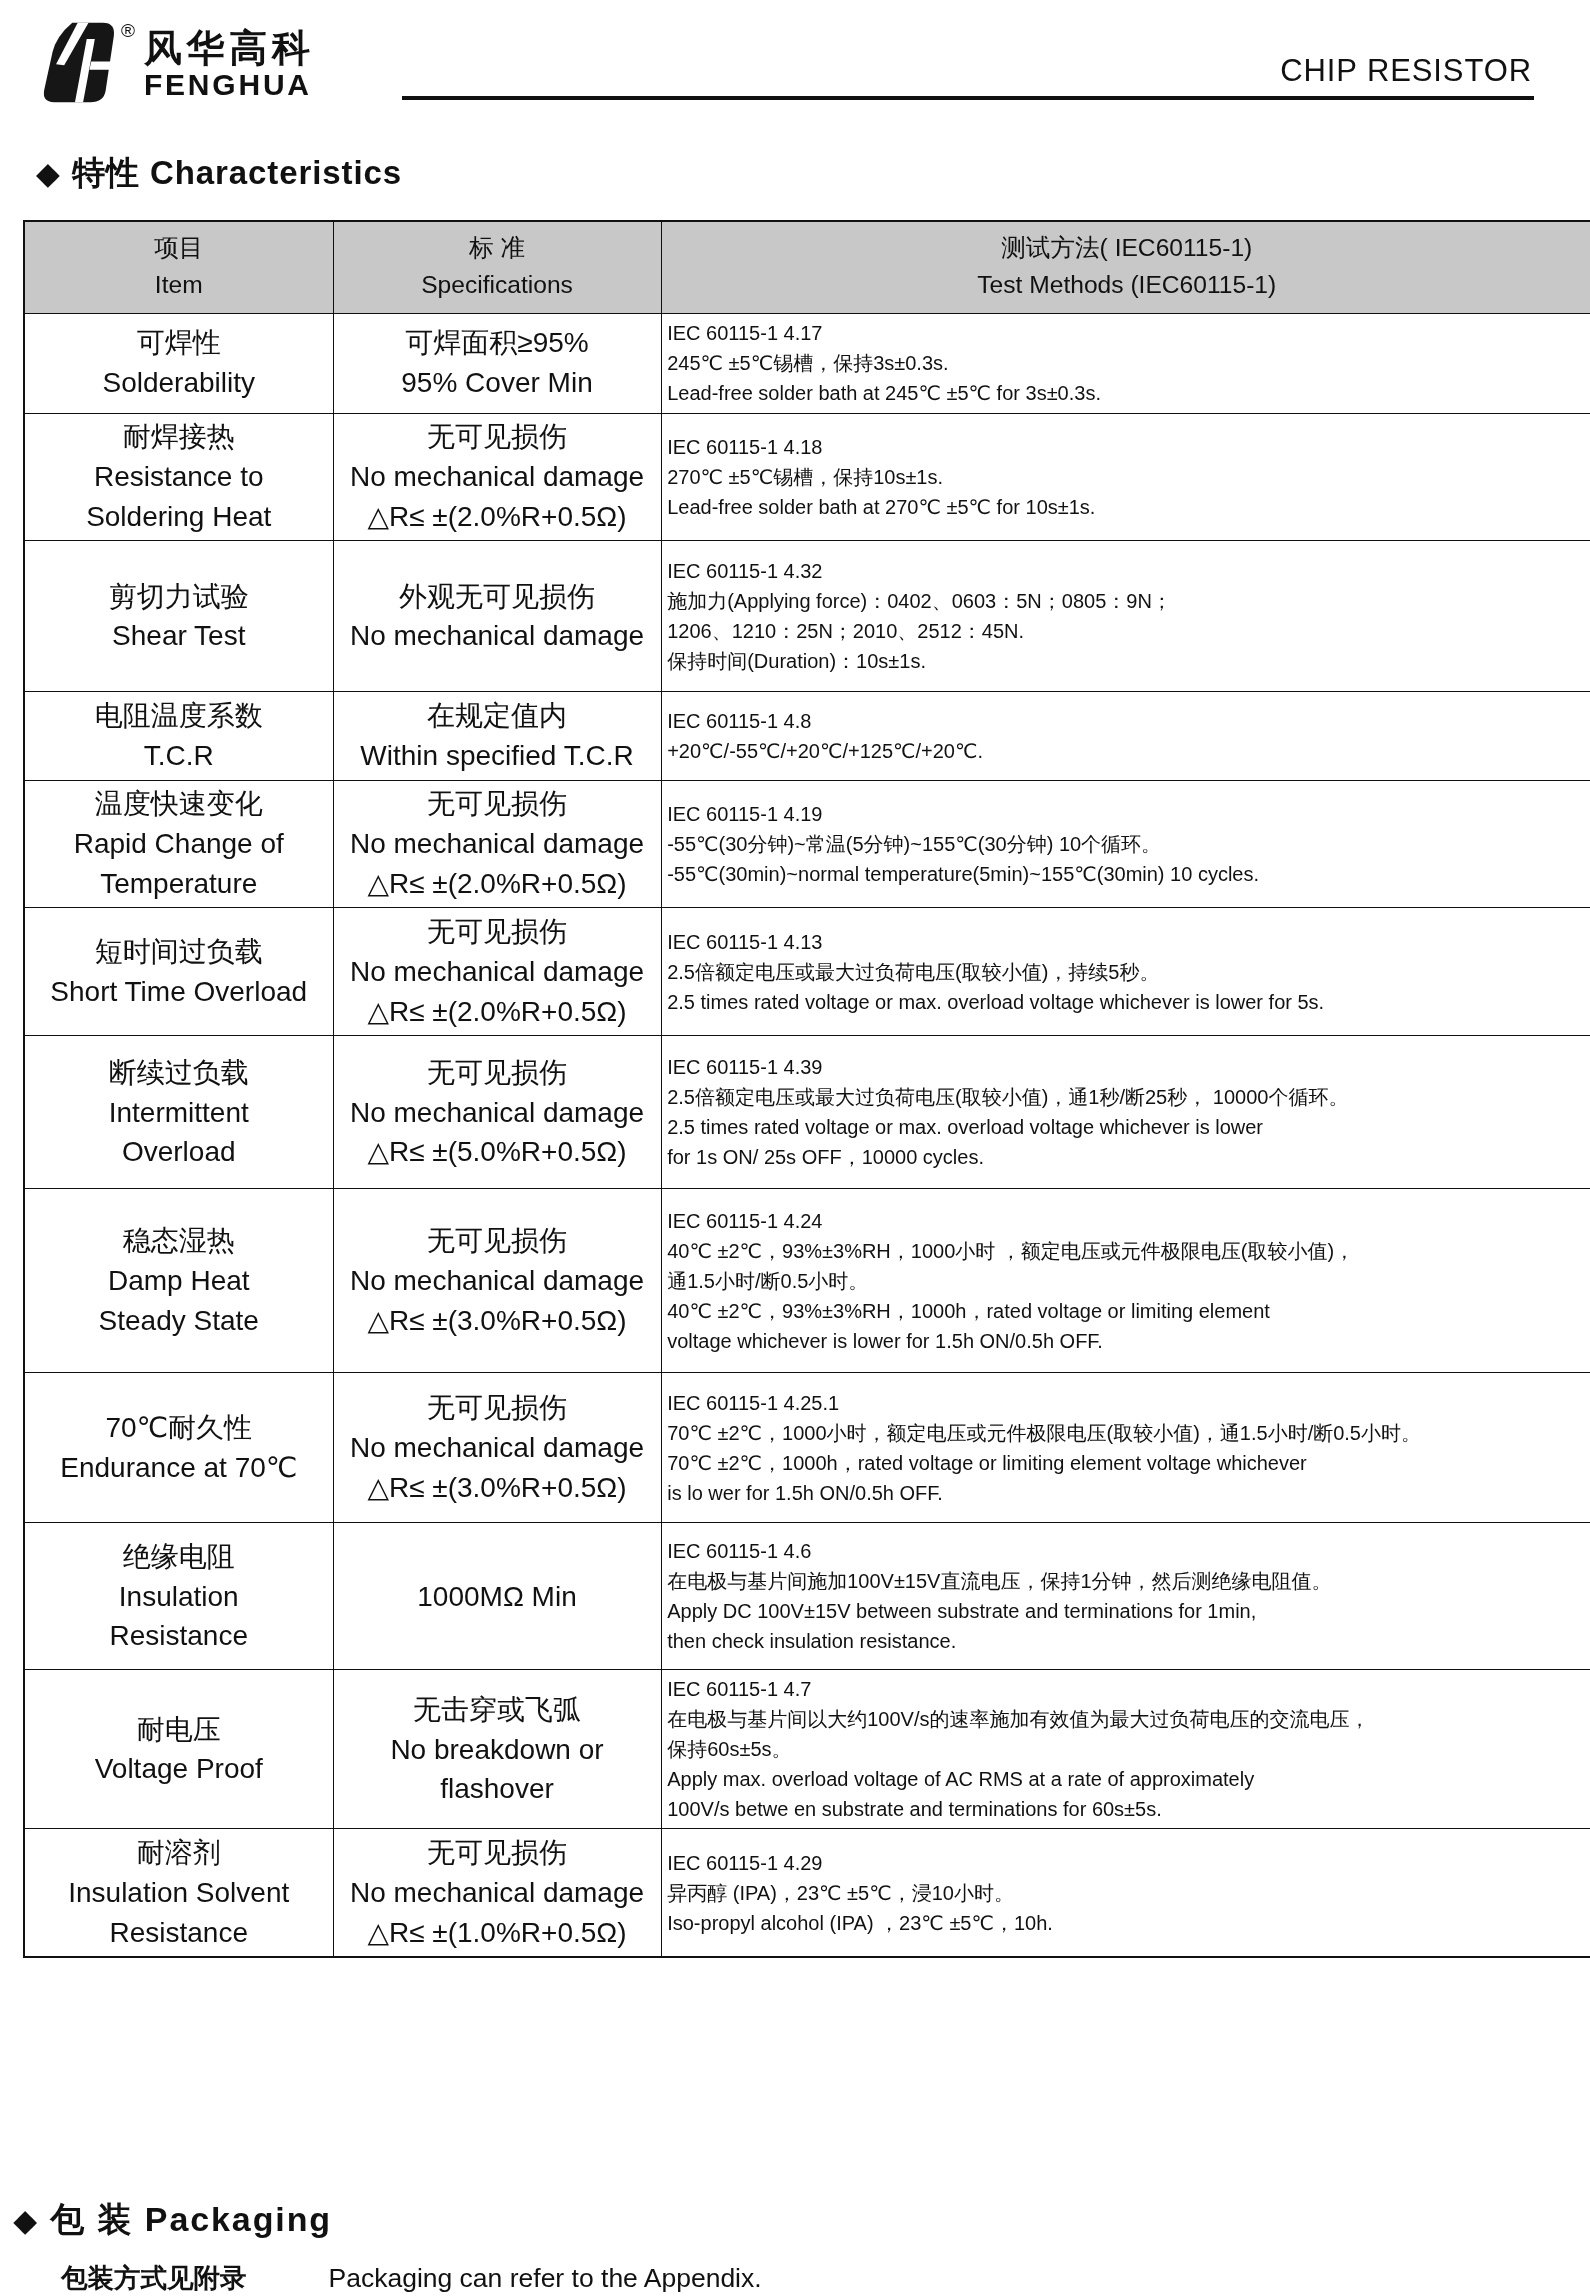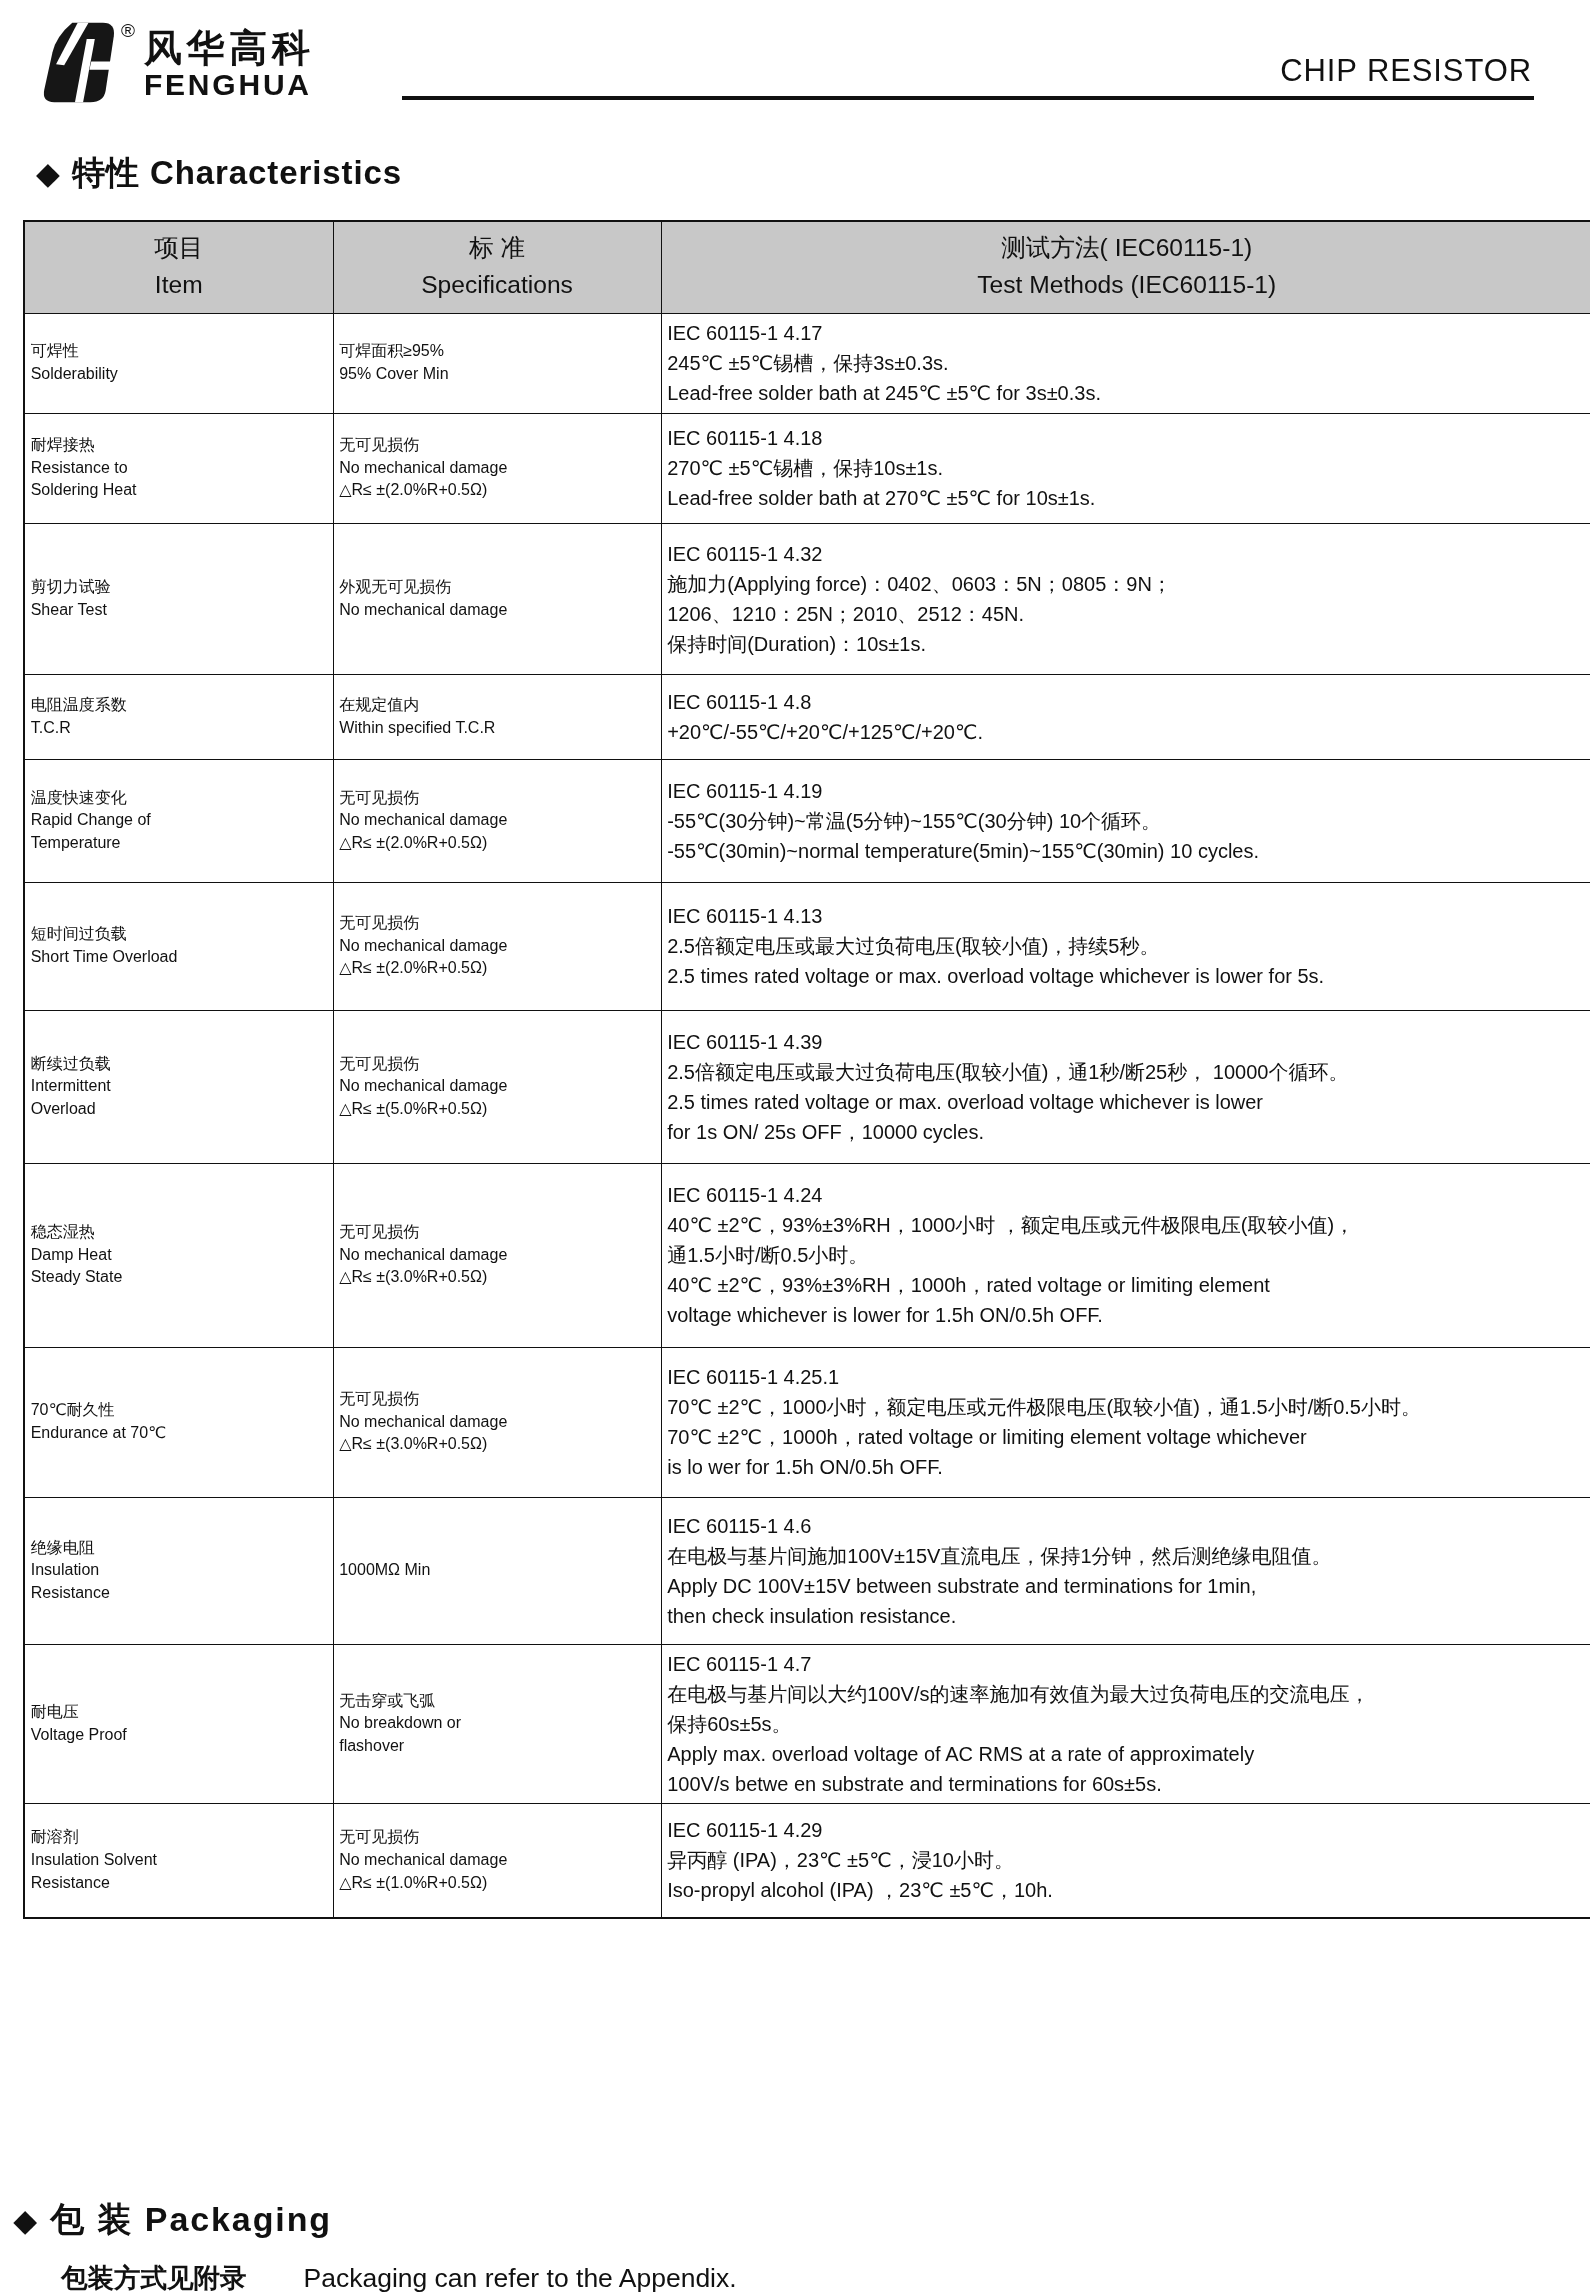--- a/index.html
+++ b/index.html
@@ -46,42 +46,42 @@
     padding:3.8px 5.7px;
   }
   table.chars th{
     background:#c8c8c8;
     font-weight:normal;
     font-size:24.6px;
     height:83px;
     line-height:1.5;
   }
   .cell-item,.cell-spec{
-    text-align:left;
-    font-size:16px;
+    text-align:center;
+    font-size:28px;
     line-height:1.42;
     white-space:pre-line;
   }
   .cell-method{
     text-align:left;
     font-size:20px;
     line-height:1.5;
     padding:7.6px 9.5px 7.6px 13.2px;
     white-space:pre-line;
   }
   
   .pkg-title{
     position:absolute;top:2197px;left:13.2px;
     font-size:34px;font-weight:bold;letter-spacing:1.9px;
     display:flex;align-items:center;gap:11.4px;
   }
   .pkg-note{
     position:absolute;top:2260px;left:61px;
     font-size:26.5px;
-    display:flex;gap:57px;align-items:baseline;
+    display:flex;gap:82px;align-items:baseline;
   }
   .pkg-note-zh{font-weight:bold;}
 </style>
 </head>
 <body>
 
 <div class="page">
 
   <div class="logo">
     <svg class="logo-mark" viewBox="0 0 84 92" xmlns="http://www.w3.org/2000/svg">

